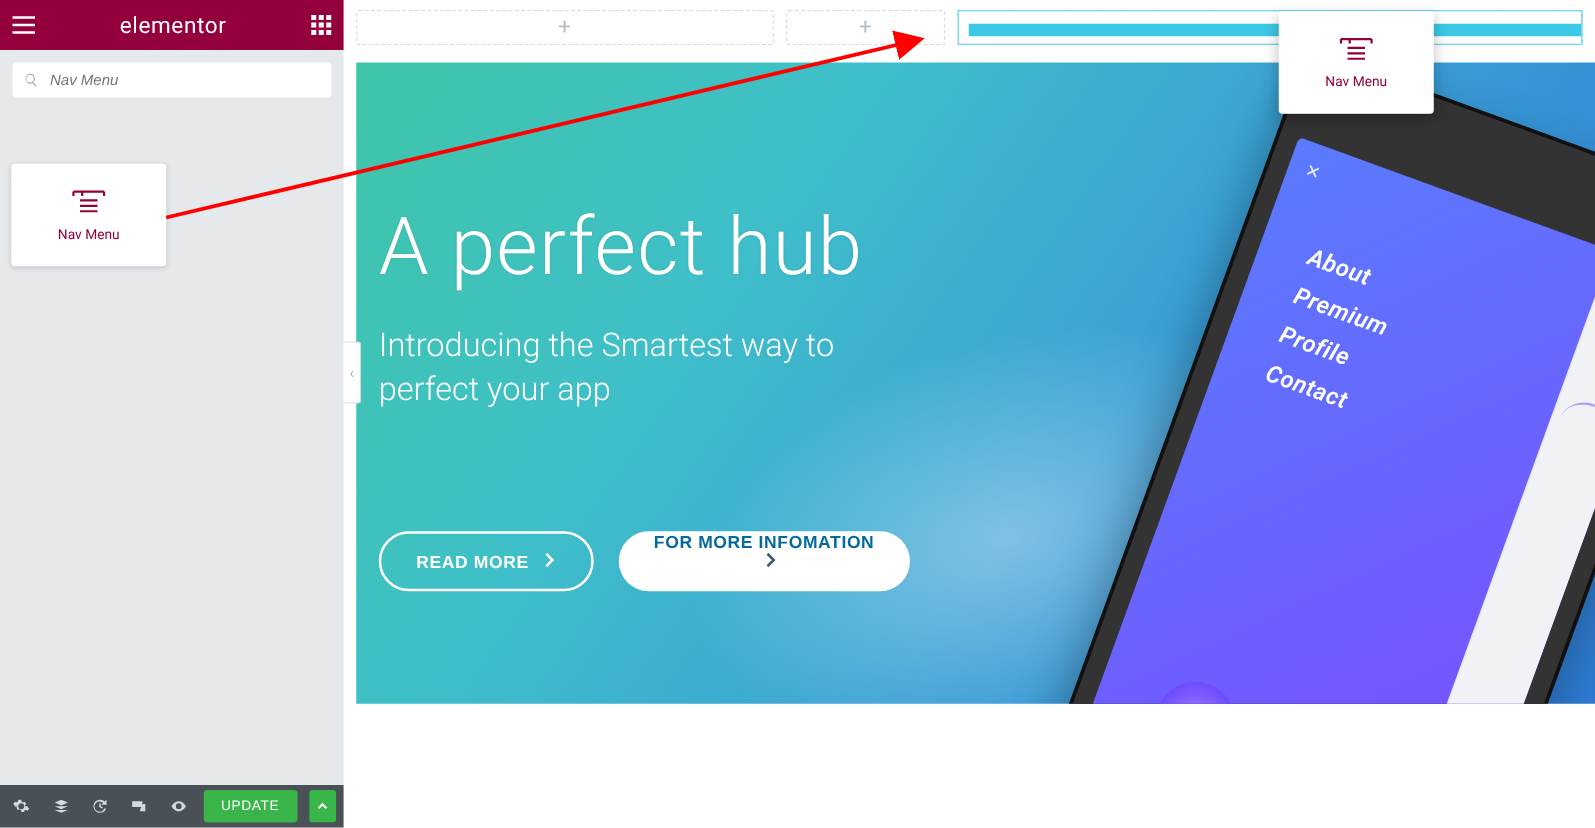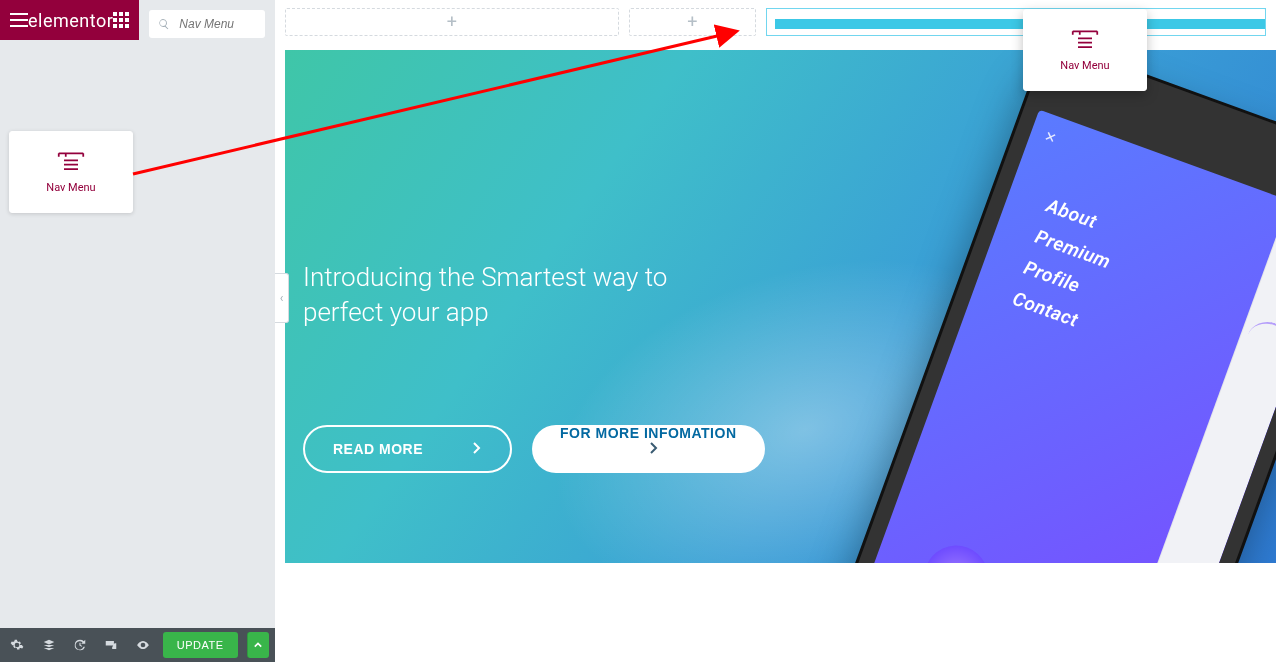--- a/index.html
+++ b/index.html
@@ -1,19 +1,19 @@
 <!DOCTYPE html>
 <html><head>
 <meta charset="utf-8">
 <style>
   html,body{margin:0;padding:0;width:1276px;height:662px;font-family:-apple-system,BlinkMacSystemFont,"Segoe UI",Roboto,Helvetica,Arial,sans-serif;overflow:hidden;background:#fff;}
   *{box-sizing:border-box;}
 
   
-  .sidebar{position:absolute;left:0;top:0;width:275px;height:100%;background:#e6e9ec;display:flex;flex-direction:row;}
+  .sidebar{position:absolute;left:0;top:0;width:275px;height:100%;background:#e6e9ec;display:flex;flex-direction:column;}
   .sb-header{height:40px;background:#93003c;display:flex;align-items:center;justify-content:space-between;padding:0 10px;color:#fff;}
   .hamburger{width:18px;height:14px;display:flex;flex-direction:column;justify-content:space-between;cursor:pointer;}
   .hamburger span{display:block;height:2px;background:#fff;}
   .brand{font-size:18px;font-weight:400;letter-spacing:.5px;}
   .grid-btn{display:grid;grid-template-columns:repeat(3,4px);grid-template-rows:repeat(3,4px);gap:2px;cursor:pointer;}
   .grid-btn span{width:4px;height:4px;background:#fff;}
 
   .tabs{display:flex;height:38px;background:#fff;border-bottom:1px solid #d5dadf;}
   .tab{flex:1;display:flex;align-items:center;justify-content:center;font-size:11px;letter-spacing:.5px;color:#6d7882;cursor:pointer;border-bottom:3px solid transparent;}
   .tab.active{color:#393b3f;border-bottom-color:#93003c;}
@@ -54,21 +54,21 @@
   .arrow-svg{position:absolute;left:-275px;top:0;width:1276px;height:662px;pointer-events:none;z-index:60;}
 
   
   .hero{position:absolute;left:10px;right:0;top:50px;height:513px;overflow:hidden;color:#fff;
     background:linear-gradient(125deg,#3fc6a8 0%,#3fbfc9 30%,#3a9fd6 60%,#2e7ad2 100%);}
   .hero-phone-bg{position:absolute;left:260px;top:220px;width:520px;height:320px;background:radial-gradient(ellipse at center,rgba(255,255,255,.35),rgba(255,255,255,0) 70%);border-radius:180px;transform:rotate(-18deg);} 
   .hero h1{position:absolute;left:18px;top:110px;margin:0;font-size:64px;font-weight:300;letter-spacing:1px;text-shadow:0 0 2px rgba(0,0,0,.1);}  
   .hero .sub{position:absolute;left:18px;top:210px;font-size:26px;font-weight:300;line-height:1.35;max-width:420px;}
   .hero-btns{position:absolute;left:18px;top:375px;display:flex;gap:20px;}
   .btn{height:48px;border-radius:24px;padding:0 28px;display:flex;align-items:center;font-size:14px;font-weight:600;letter-spacing:.5px;cursor:pointer;border:none;}
-  .btn.outline{background:transparent;border:2px solid #fff;color:#fff;gap:37px;}
+  .btn.outline{background:transparent;border:2px solid #fff;color:#fff;}
   .btn.solid{background:#fff;color:#0369a1;flex-direction:column;}
   .btn .chev{margin-left:12px;}
 
   
   .phone{position:absolute;right:-10px;top:30px;width:360px;height:640px;transform:rotate(20deg);border-radius:48px;background:#111;box-shadow:0 20px 40px rgba(0,0,0,.35);} 
   .phone:before{content:"";position:absolute;inset:3px;border-radius:45px;background:#333;}
   .screen{position:absolute;left:18px;right:18px;top:70px;bottom:80px;border-radius:4px;background:linear-gradient(135deg,#5a7bff 0%,#7a4cff 100%);overflow:hidden;}
   .screen .close-x{position:absolute;left:14px;top:14px;color:rgba(255,255,255,.85);font-size:14px;}
   .screen ul{list-style:none;padding:0;margin:75px 0 0 40px;}
   .screen li{color:#fff;font-size:19px;font-weight:600;font-style:italic;margin:10px 0;letter-spacing:.5px;}
@@ -165,20 +165,21 @@
         <span class="add-plus">+</span>
       </div>
     <div class="drop-col">
       <div class="drop-outline"></div>
       <div class="highlight"></div>
     </div>
   </div>
 
   <div class="hero">
     <div class="hero-phone-bg"></div>
+    <h1>A perfect hub</h1>
     <div class="sub">Introducing the Smartest way to perfect your app</div>
     <div class="hero-btns">
       <button class="btn outline">
         <span>READ MORE</span>
         <span class="chev">
           <svg width="10" height="12" viewBox="0 0 10 12">
               <path d="M2 1l5 5-5 5" fill="none" stroke="#fff" stroke-width="2"></path>
             </svg>
         </span>
       </button>

